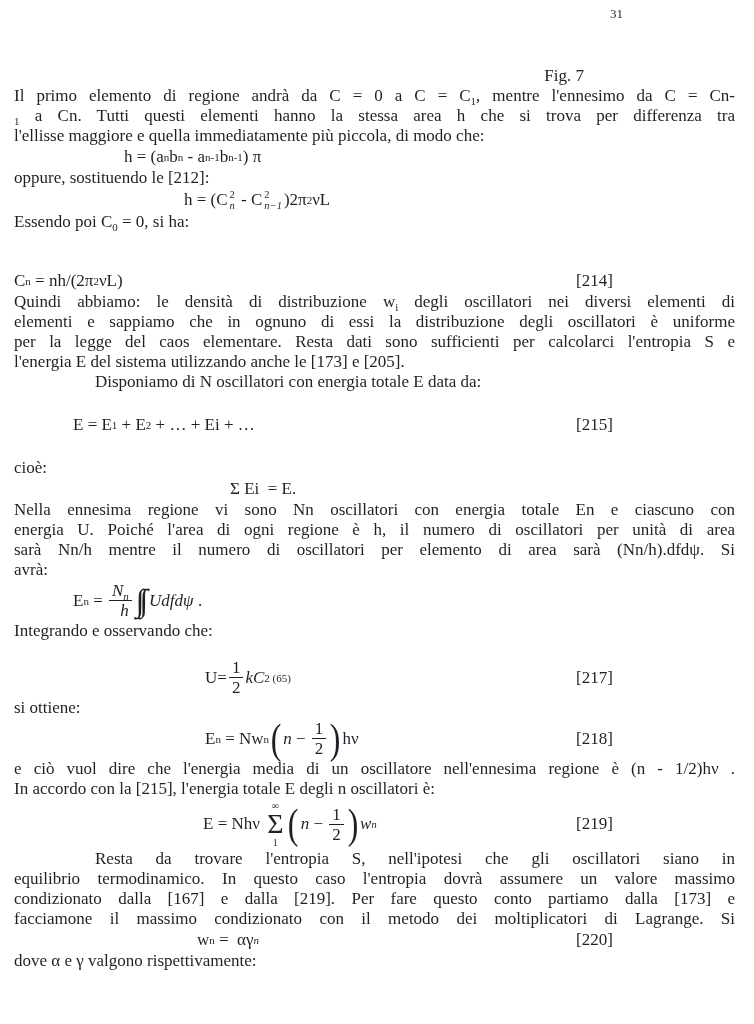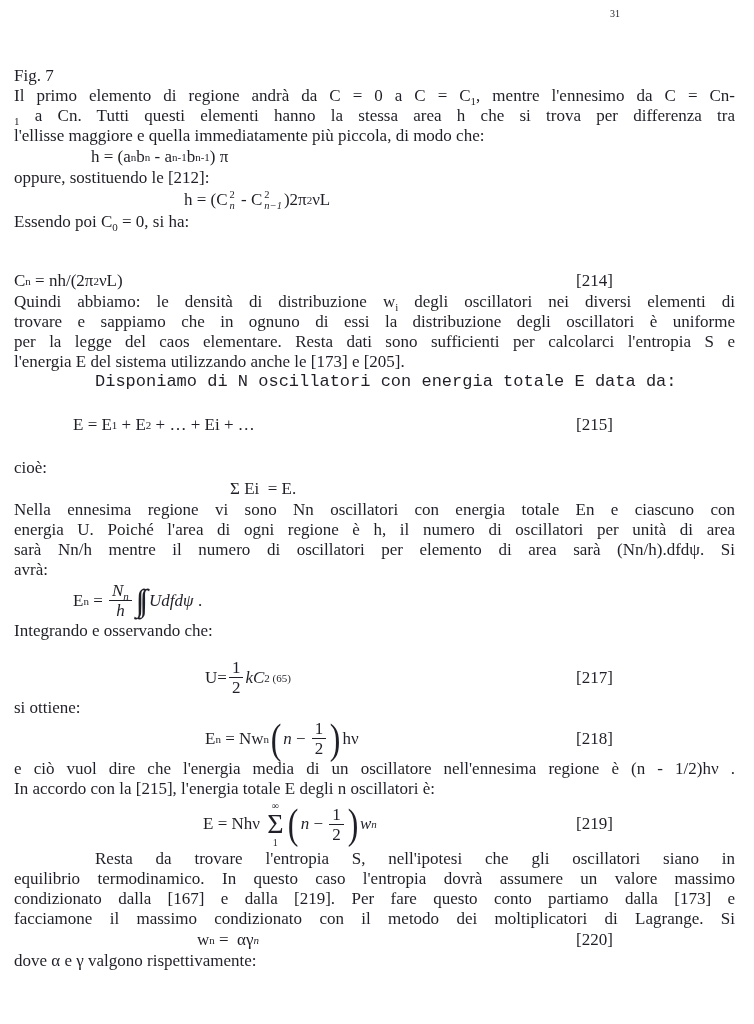--- a/index.html
+++ b/index.html
@@ -10,36 +10,36 @@
     width:754px; height:1024px;
     margin:0 auto;
     background:var(--bg);
     color:var(--ink);
     font-family:"Liberation Serif","DejaVu Serif",serif;
     font-size:17px; line-height:20px;
     overflow:hidden;
   }
   .page-number {
     position:absolute; left:610px; top:4px;
-    font-size:10px;
+    font-size:13px;
   }
   .content {
     position:absolute; left:14px; top:66px;
     width:721px;
   }
-  .figcap { width:570px; text-align:left; }
+  .figcap { width:570px; text-align:right; }
   .ln { min-height:20px; }
   .jl { text-align:justify; text-align-last:justify; }
   .eq { position:relative; display:flex; align-items:center; padding:1px 0; min-height:20px; }
   .eqbody { display:inline-flex; align-items:center; white-space:pre; }
   .tag { position:absolute; left:562px; top:50%; transform:translateY(-50%); }
   sub { font-size:11px; vertical-align:-4px; line-height:0; }
   sup { font-size:11px; vertical-align:6px; line-height:0; }
   .it { font-style:italic; }
-  .frac { display:inline-flex; flex-direction:column; align-items:center; vertical-align:middle; line-height:19px; margin:0 2px; }
+  .frac { display:inline-flex; flex-direction:column; align-items:flex-end; vertical-align:middle; line-height:19px; margin:0 2px; }
   .frac .num { border-bottom:1px solid var(--ink); padding:0 3px; }
   .frac .den { padding:0 3px; }
   .stk { display:inline-flex; flex-direction:column; align-items:flex-start; font-size:10.5px; line-height:11px; vertical-align:-7px; padding:0 2px; }
   .stk .ssub { font-style:italic; }
   .sum { display:inline-flex; flex-direction:column; align-items:center; line-height:1; vertical-align:middle; margin:0 3px; }
   .sum .t,.sum .b { font-size:10px; line-height:11px; }
   .sum .s { font-size:28px; line-height:26px; }
   .bp { font-size:250%; font-weight:300; line-height:0; vertical-align:-2px; display:inline-block; transform:scaleX(.75); }
   .dint { font-size:185%; line-height:0; letter-spacing:-5px; vertical-align:-4px; margin:0 6px 0 2px; }
   .gap { width:100%; }
@@ -49,37 +49,37 @@
 
 <div class="page">
   <div class="page-number">31</div>
   <div class="content">
     <div class="ln figcap">Fig. 7</div>
     <div id="lines">
         <div class="ln jl"><span>Il primo elemento di regione andrà da C = 0 a C = C</span><sub>1</sub><span>, mentre l'ennesimo da C = Cn-</span></div>
         <div class="ln jl"><sub>1</sub><span> a Cn. Tutti questi elementi hanno la stessa area h che si trova per differenza tra</span></div>
         <div class="ln"><span>l'ellisse maggiore e quella immediatamente più piccola, di modo che:</span></div>
         <div class="eq">
-          <span class="eqbody" style="margin-left: 77px; text-align: center;"><span>h = (a</span><sub>n</sub><span>b</span><sub>n</sub><span> - a</span><sub>n-1</sub><span>b</span><sub>n-1</sub><span>) π</span></span>
+          <span class="eqbody" style="margin-left: 110px; text-align: center;"><span>h = (a</span><sub>n</sub><span>b</span><sub>n</sub><span> - a</span><sub>n-1</sub><span>b</span><sub>n-1</sub><span>) π</span></span>
         </div>
         <div class="ln"><span>oppure, sostituendo le [212]:</span></div>
         <div class="eq">
           <span class="eqbody" style="margin-left: 170px;"><span>h = (C</span><span class="stk"><span class="ssup">2</span><span class="ssub">n</span></span><span> - C</span><span class="stk"><span class="ssup">2</span><span class="ssub">n−1</span></span><span>)2π</span><sup>2</sup><span>νL</span></span>
         </div>
         <div class="ln"><span>Essendo poi C</span><sub>0</sub><span> = 0, si ha:</span></div>
         <div class="gap" style="height: 38px;"></div>
         <div class="eq">
           <span class="eqbody" style="margin-left: 0px;"><span>C</span><sub>n</sub><span> = nh/(2π</span><sup>2</sup><span>νL)</span></span>
           <span class="tag">[214]</span>
         </div>
         <div class="ln jl"><span>Quindi abbiamo: le densità di distribuzione w</span><sub>i</sub><span> degli oscillatori nei diversi elementi di</span></div>
-        <div class="ln jl"><span>trovare e sappiamo che in ognuno di essi la distribuzione degli oscillatori è uniforme</span></div>
+        <div class="ln jl"><span>elementi e sappiamo che in ognuno di essi la distribuzione degli oscillatori è uniforme</span></div>
         <div class="ln jl"><span>per la legge del caos elementare. Resta dati sono sufficienti per calcolarci l'entropia S e</span></div>
         <div class="ln"><span>l'energia E del sistema utilizzando anche le [173] e [205].</span></div>
-        <div class="ln" style="text-indent: 81px; font-family: Liberation Mono, monospace;"><span>Disponiamo di N oscillatori con energia totale E data da:</span></div>
+        <div class="ln" style="text-indent: 81px;"><span>Disponiamo di N oscillatori con energia totale E data da:</span></div>
         <div class="gap" style="height: 22px;"></div>
         <div class="eq">
           <span class="eqbody" style="margin-left: 59px;"><span>E = E</span><sub>1</sub><span> + E</span><sub>2</sub><span> + … + Ei + …</span></span>
           <span class="tag">[215]</span>
         </div>
         <div class="gap" style="height: 22px;"></div>
         <div class="ln"><span>cioè:</span></div>
         <div class="eq">
           <span class="eqbody" style="margin-left: 216px;"><span>Σ Ei  = E.</span></span>
         </div>

